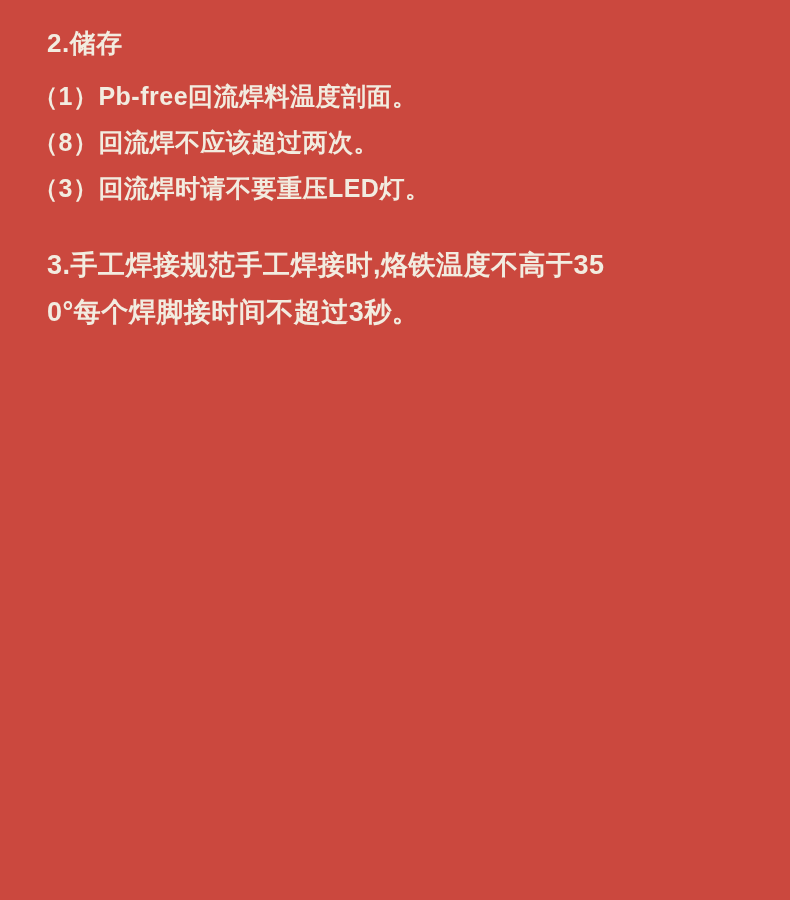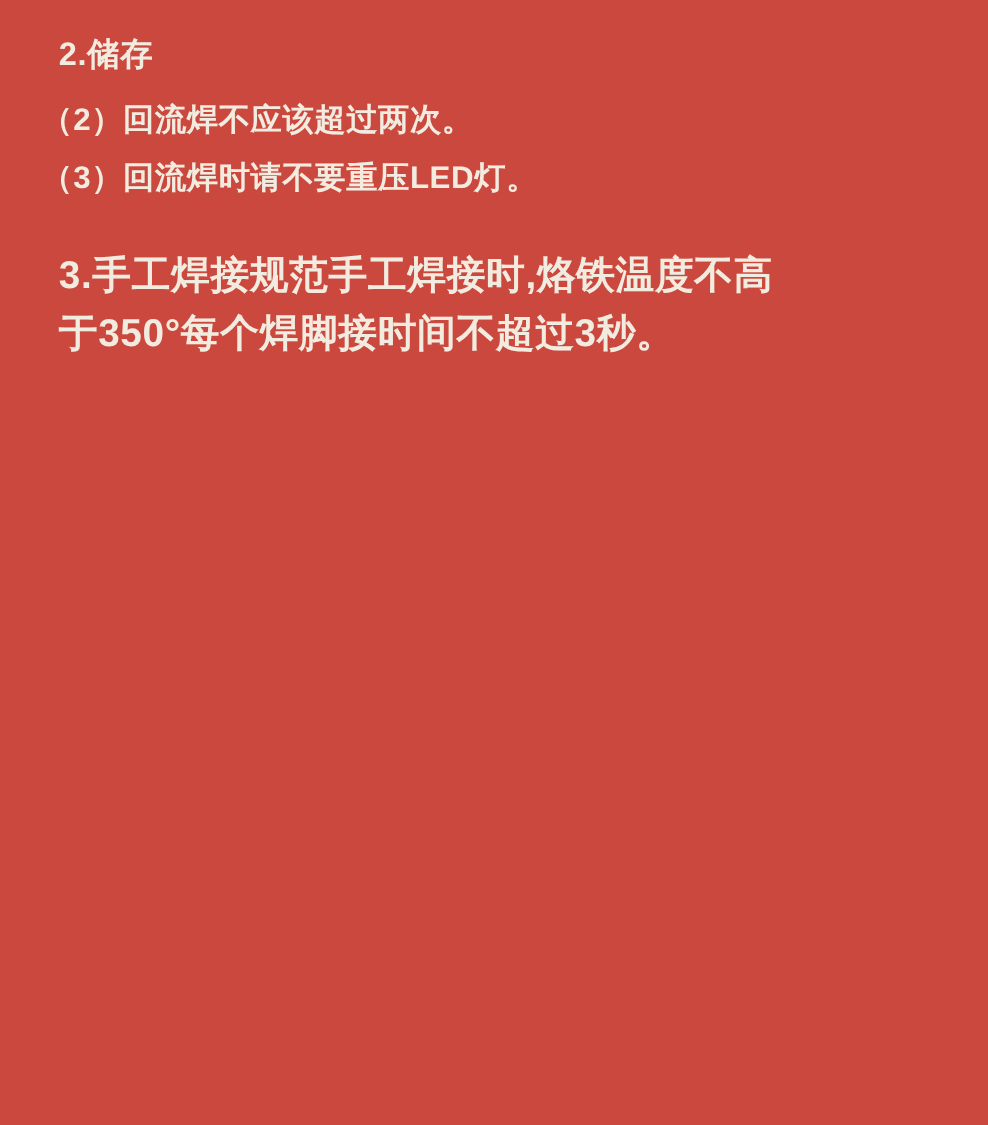--- a/index.html
+++ b/index.html
@@ -32,40 +32,41 @@
     margin-top: 32px;
   }
   .item {
     font-size: 25px;
     line-height: 31px;
     margin: 0 0 15px 0;
     letter-spacing: 0.5px;
     word-break: break-all;
   }
   .manual-note {
-    font-size: 31px;
+    font-size: 27px;
     line-height: 47px;
     margin: 38px 0 0 14px;
     letter-spacing: 0.5px;
     word-break: break-all;
   }
 </style>
 </head>
 <body>
 
 <div class="page">
 
   <h2 class="section-title">2.储存</h2>
 
 
 
 
 
 
+  <p class="item">（1）Pb-free回流焊料温度剖面。</p>
 
-  <p class="item">（2）回流焊不应该超过两次。</p>
+  <p class="item">（8）回流焊不应该超过两次。</p>
 
   <p class="item">（3）回流焊时请不要重压LED灯。</p>
 
 
   <p class="manual-note">3.手工焊接规范手工焊接时,烙铁温度不高于350°每个焊脚接时间不超过3秒。</p>
 
 </div>
 
 </body></html>

